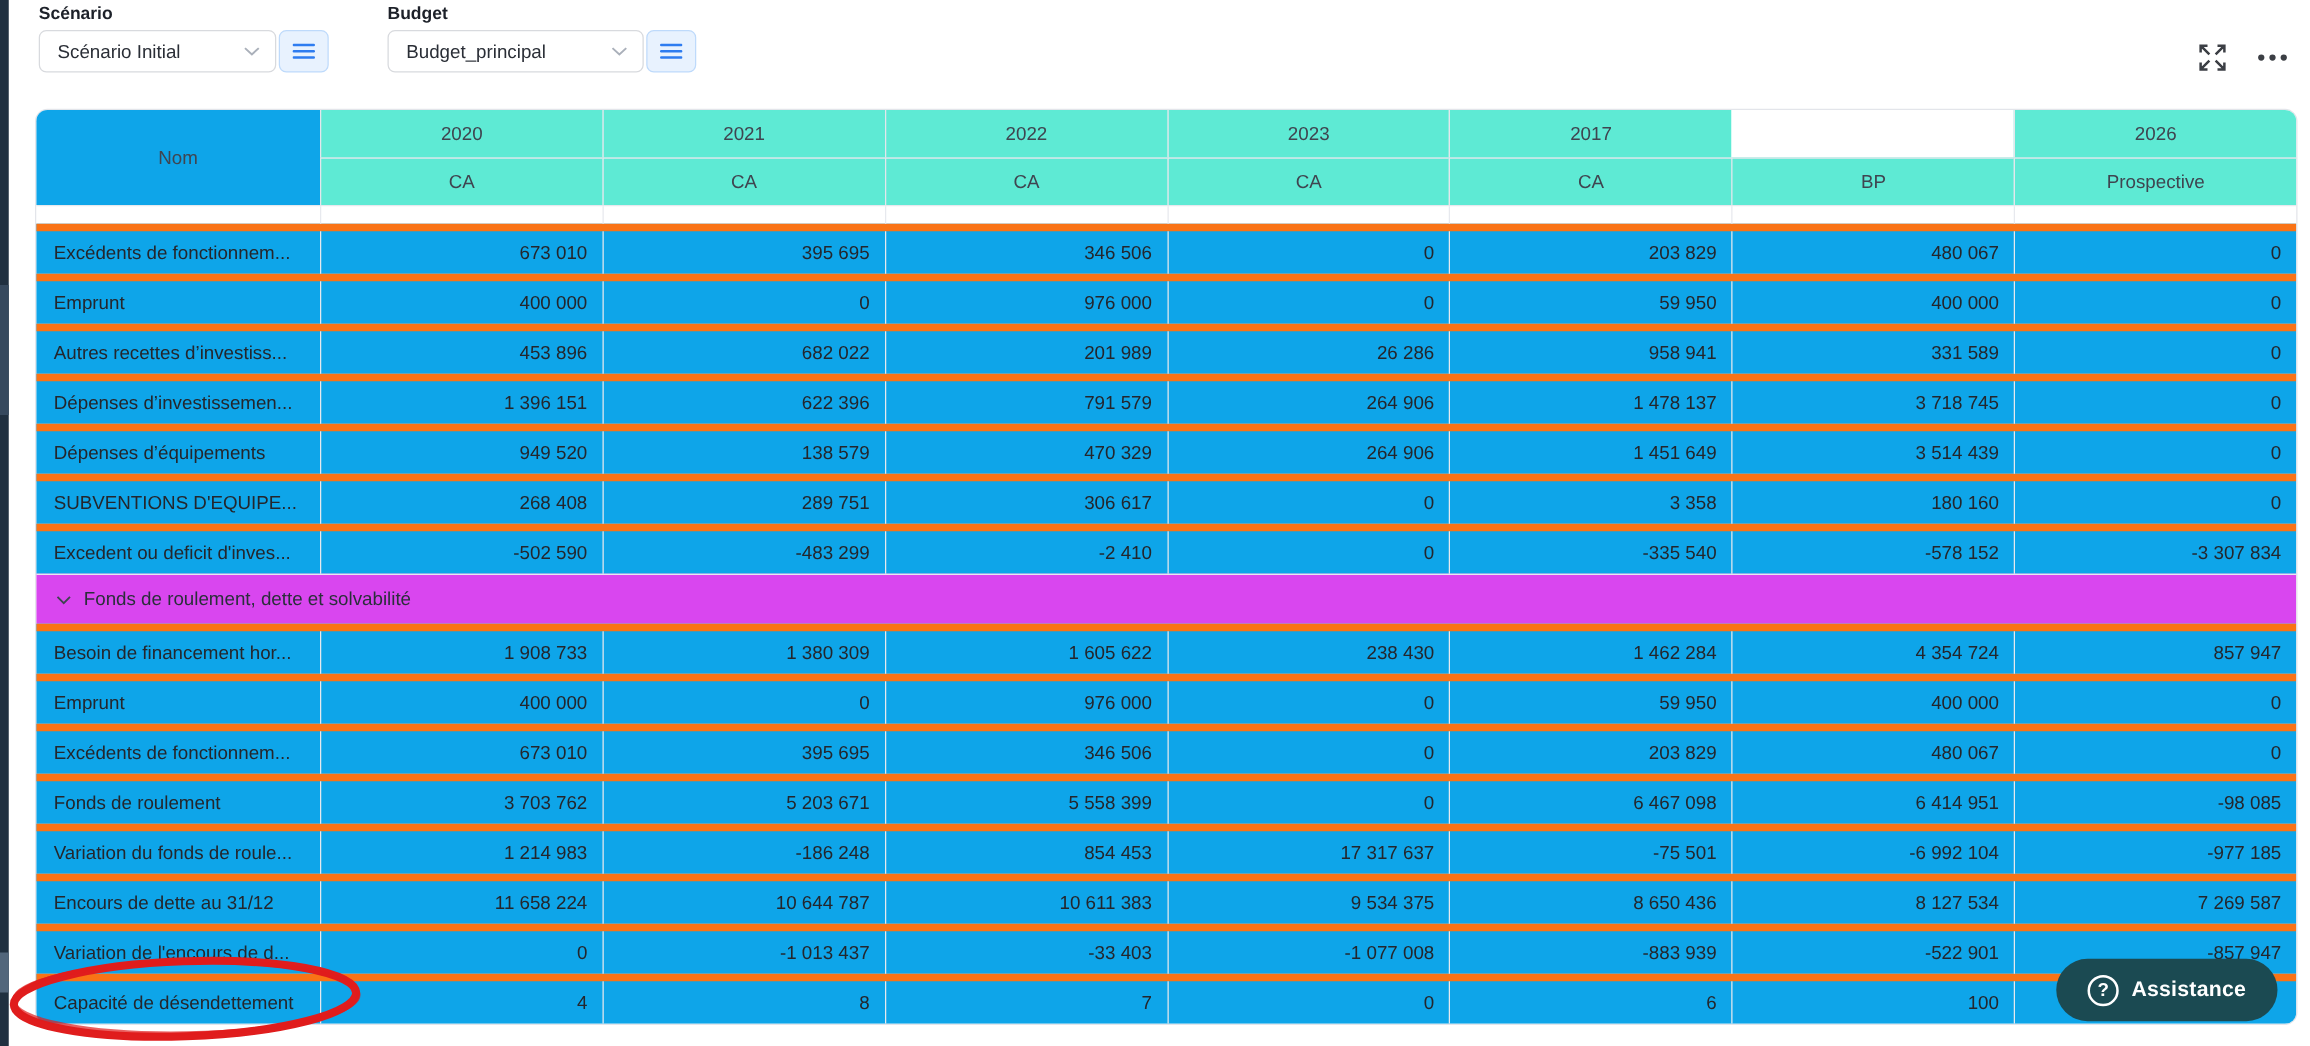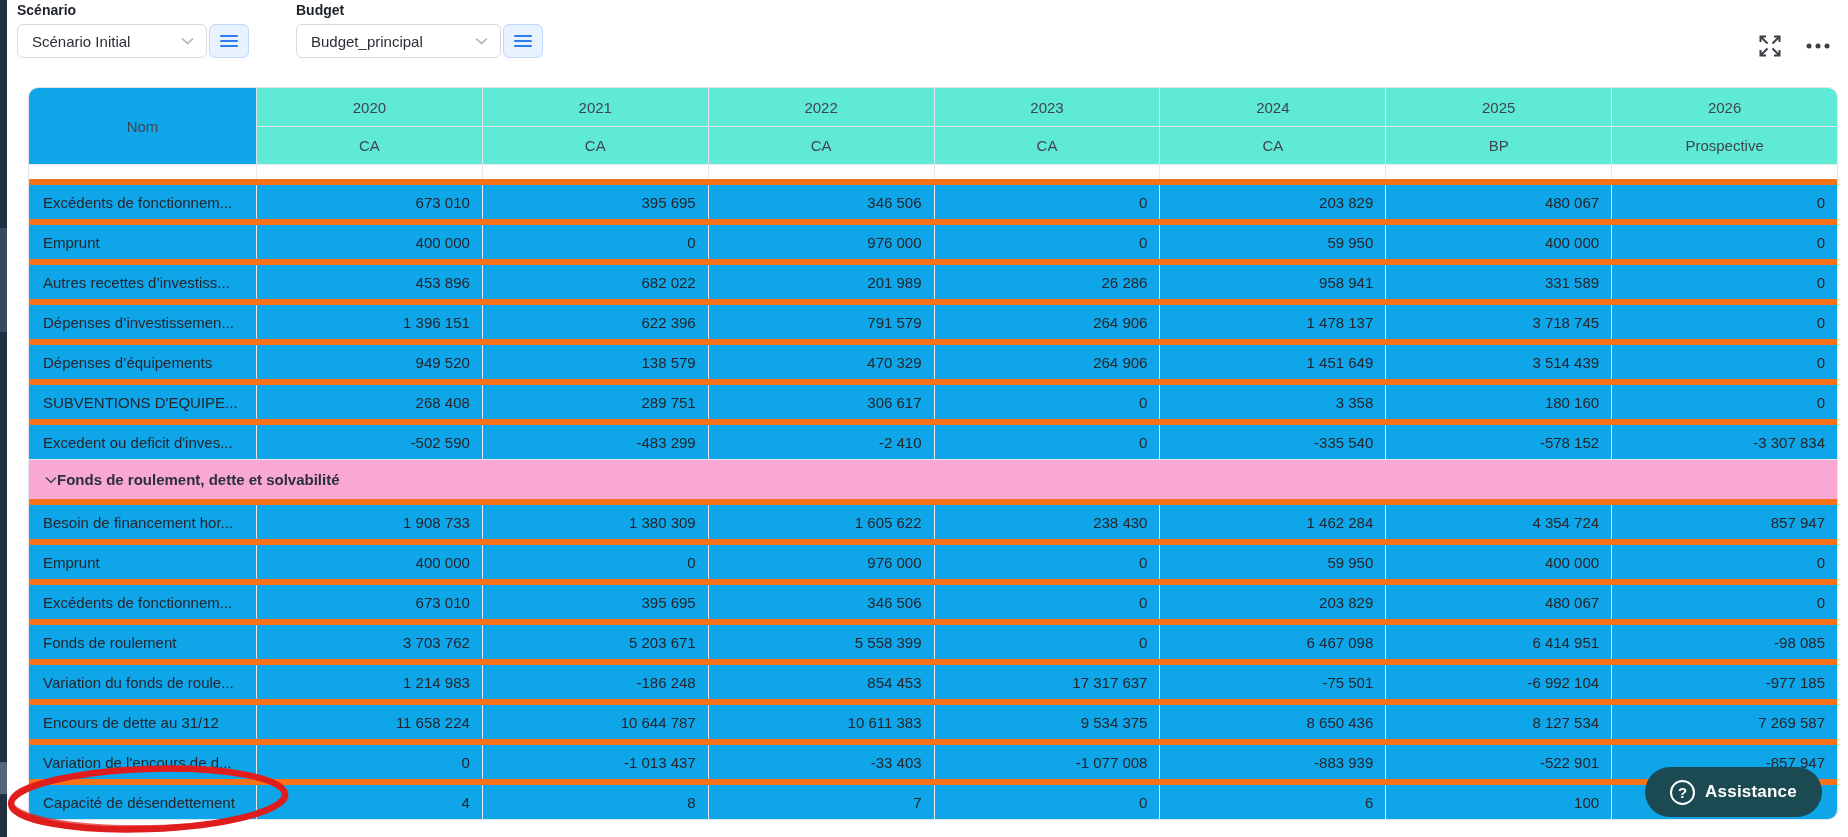--- a/index.html
+++ b/index.html
@@ -11,21 +11,21 @@
     overflow:hidden;
     color:#24262c;
   }
 
   
   .left-strip { position:absolute; left:0; top:0; width:7px; height:837px; background:#203040; z-index:5; }
   .left-strip .seg1 { position:absolute; left:0; top:228px; width:7px; height:104px; background:#36495e; }
   .left-strip .seg2 { position:absolute; left:0; top:762px; width:7px; height:32px; background:#52667b; }
 
   
-  .topbar { position:absolute; left:17px; top:2px; display:flex; gap:47px; z-index:2; }
+  .topbar { position:absolute; left:31px; top:2px; display:flex; gap:47px; z-index:2; }
   .field-group { display:flex; flex-direction:column; }
   .field-label { font-size:14px; font-weight:700; color:#1d2129; height:22px; }
   .field-controls { display:flex; align-items:stretch; }
   .select-box {
     height:34px; background:#fff; border:1px solid #d8dade; border-radius:6px;
     display:flex; align-items:center; justify-content:space-between;
     padding:0 12px 0 14px; font-size:15px; color:#2a2e36; cursor:pointer;gap:44px;
   }
   .select-box.w1 { width:190px; }
   .select-box.w2 { width:205px; }
@@ -57,23 +57,23 @@
 
   .sliver { display:grid; grid-template-columns:227px repeat(7, 1fr); height:15px; border-top:1px solid #e7e9ee; }
   .sliver .cell:not(:first-child) { border-left:1px solid #e7e9ee; }
 
   .trow { display:grid; grid-template-columns:227px repeat(7, 1fr); height:40px; border-top:6px solid #f97316; background:#0ea5e9;text-align:right; }
   .trow .cell:not(:first-child) { border-left:1px solid #e7e9ee; }
   .name-cell { padding-left:14px; }
   .num-cell { justify-content:flex-end; padding-right:12px; }
 
   .section-row {
-    height:40px; border-top:1px solid #e7e9ee; background:#f9a8d4;
-    display:flex; align-items:center; padding-left:16px;
-    font-size:15px; font-weight:700; color:#2a2f3a; cursor:pointer;
+    height:40px; border-top:1px solid #e7e9ee; background:#d946ef;
+    display:flex; align-items:center; gap:10px; padding-left:16px;
+    font-size:15px; font-weight:400; color:#2a2f3a; cursor:pointer;
   }
 
   
   .assistance {
     position:absolute; left:1645px; top:767px; width:177px; height:50px;
     background:#1b4a52; border-radius:25px; display:flex; align-items:center; justify-content:center;
     gap:10px; color:#fff; cursor:pointer; z-index:20;
   }
   .q-circle {
     width:25px; height:25px; border:2px solid #fff; border-radius:50%;
@@ -158,23 +158,22 @@
   <div class="thead">
     <div class="cell nom-cell">Nom</div>
   <div class="cell year-cell" style="grid-area: 1 / 2;">2020</div>
       <div class="cell type-cell" style="grid-area: 2 / 2;">CA</div>
       <div class="cell year-cell" style="grid-area: 1 / 3;">2021</div>
       <div class="cell type-cell" style="grid-area: 2 / 3;">CA</div>
       <div class="cell year-cell" style="grid-area: 1 / 4;">2022</div>
       <div class="cell type-cell" style="grid-area: 2 / 4;">CA</div>
       <div class="cell year-cell" style="grid-area: 1 / 5;">2023</div>
       <div class="cell type-cell" style="grid-area: 2 / 5;">CA</div>
-      <div class="cell year-cell" style="grid-area: 1 / 6;">2024</div>
+      <div class="cell year-cell" style="grid-area: 1 / 6;">2017</div>
       <div class="cell type-cell" style="grid-area: 2 / 6;">CA</div>
-      <div class="cell year-cell" style="grid-area: 1 / 7;">2025</div>
       <div class="cell type-cell" style="grid-area: 2 / 7;">BP</div>
       <div class="cell year-cell" style="grid-area: 1 / 8;">2026</div>
       <div class="cell type-cell" style="grid-area: 2 / 8;">Prospective</div>
     </div>
   <div class="sliver">
       <div class="cell"></div>
       <div class="cell"></div>
       <div class="cell"></div>
       <div class="cell"></div>
       <div class="cell"></div>

